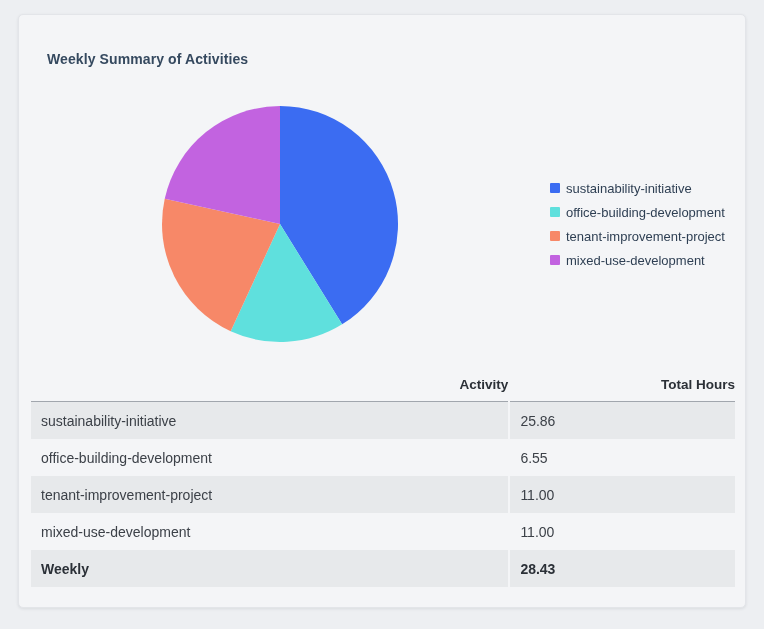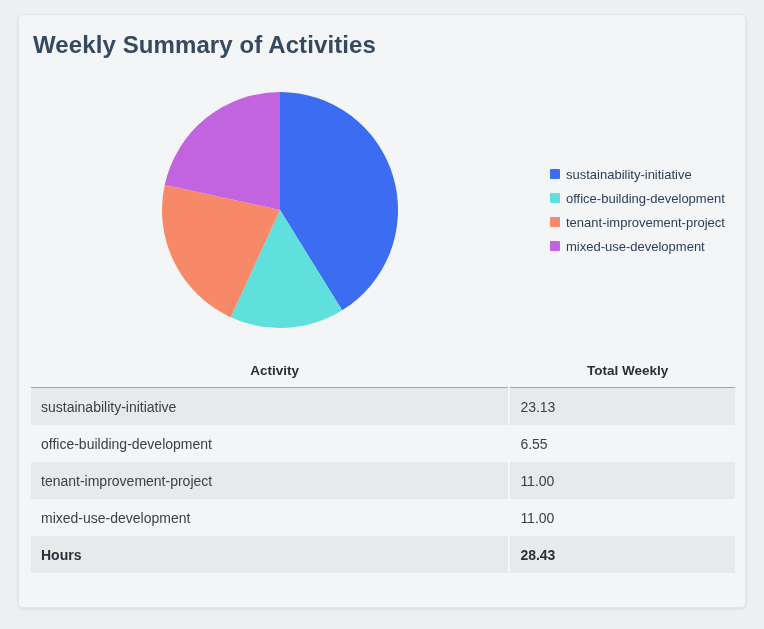--- a/index.html
+++ b/index.html
@@ -13,23 +13,23 @@
   .card {
     position: absolute;
     left: 18px; top: 14px;
     width: 728px; height: 594px;
     background: #f4f5f7;
     border: 1px solid #e3e5e9;
     border-radius: 5px;
     box-shadow: 0 1px 3px rgba(40,50,60,0.10);
   }
   .card-title {
-    margin: 0;
+    margin: 14px;
     padding: 15px 0 0 14px;
-    font-size: 24px;
+    font-size: 14px;
     font-weight: 600;
     letter-spacing: 0.1px;
     color: #35495f;
     line-height: 30px;
   }
   .chart-row {
     display: flex;
     align-items: center;
     margin-top: 20px;
     height: 260px;
@@ -64,21 +64,21 @@
   }
   .summary-table {
     margin: 17px 10px 0 10px;
     width: 708px;
     border-collapse: separate;
     border-spacing: 2px 0;
     font-size: 14px;
     color: #3c4148;
   }
   .summary-table th {
-    text-align: center;
+    text-align: right;
     font-weight: 700;
     color: #2b3037;
     height: 31px;
     padding: 0 0 4px 10px;
     border-bottom: 1px solid #a1a6ad;
     font-size: 13.5px;
   }
   .summary-table td {
     height: 37px;
     padding: 0 0 0 10px;
@@ -121,41 +121,41 @@
           <span class="legend-swatch" style="background: rgb(194, 99, 224);"></span>
           <span class="legend-label">mixed-use-development</span>
         </div>
       </div>
   </div>
 
   <table class="summary-table">
     <thead>
       <tr>
         <th>Activity</th>
-        <th class="num">Total Weekly</th>
+        <th class="num">Total Hours</th>
       </tr>
     </thead>
     <tbody id="table-body">
         <tr>
           <td>sustainability-initiative</td>
-          <td class="num">23.13</td>
+          <td class="num">25.86</td>
         </tr>
         <tr>
           <td>office-building-development</td>
           <td class="num">6.55</td>
         </tr>
         <tr>
           <td>tenant-improvement-project</td>
           <td class="num">11.00</td>
         </tr>
         <tr>
           <td>mixed-use-development</td>
           <td class="num">11.00</td>
         </tr>
       </tbody>
     <tbody>
       <tr class="total-row">
-        <td>Hours</td>
+        <td>Weekly</td>
         <td class="num">28.43</td>
       </tr>
     </tbody>
   </table>
 </div>
 
 </body></html>

